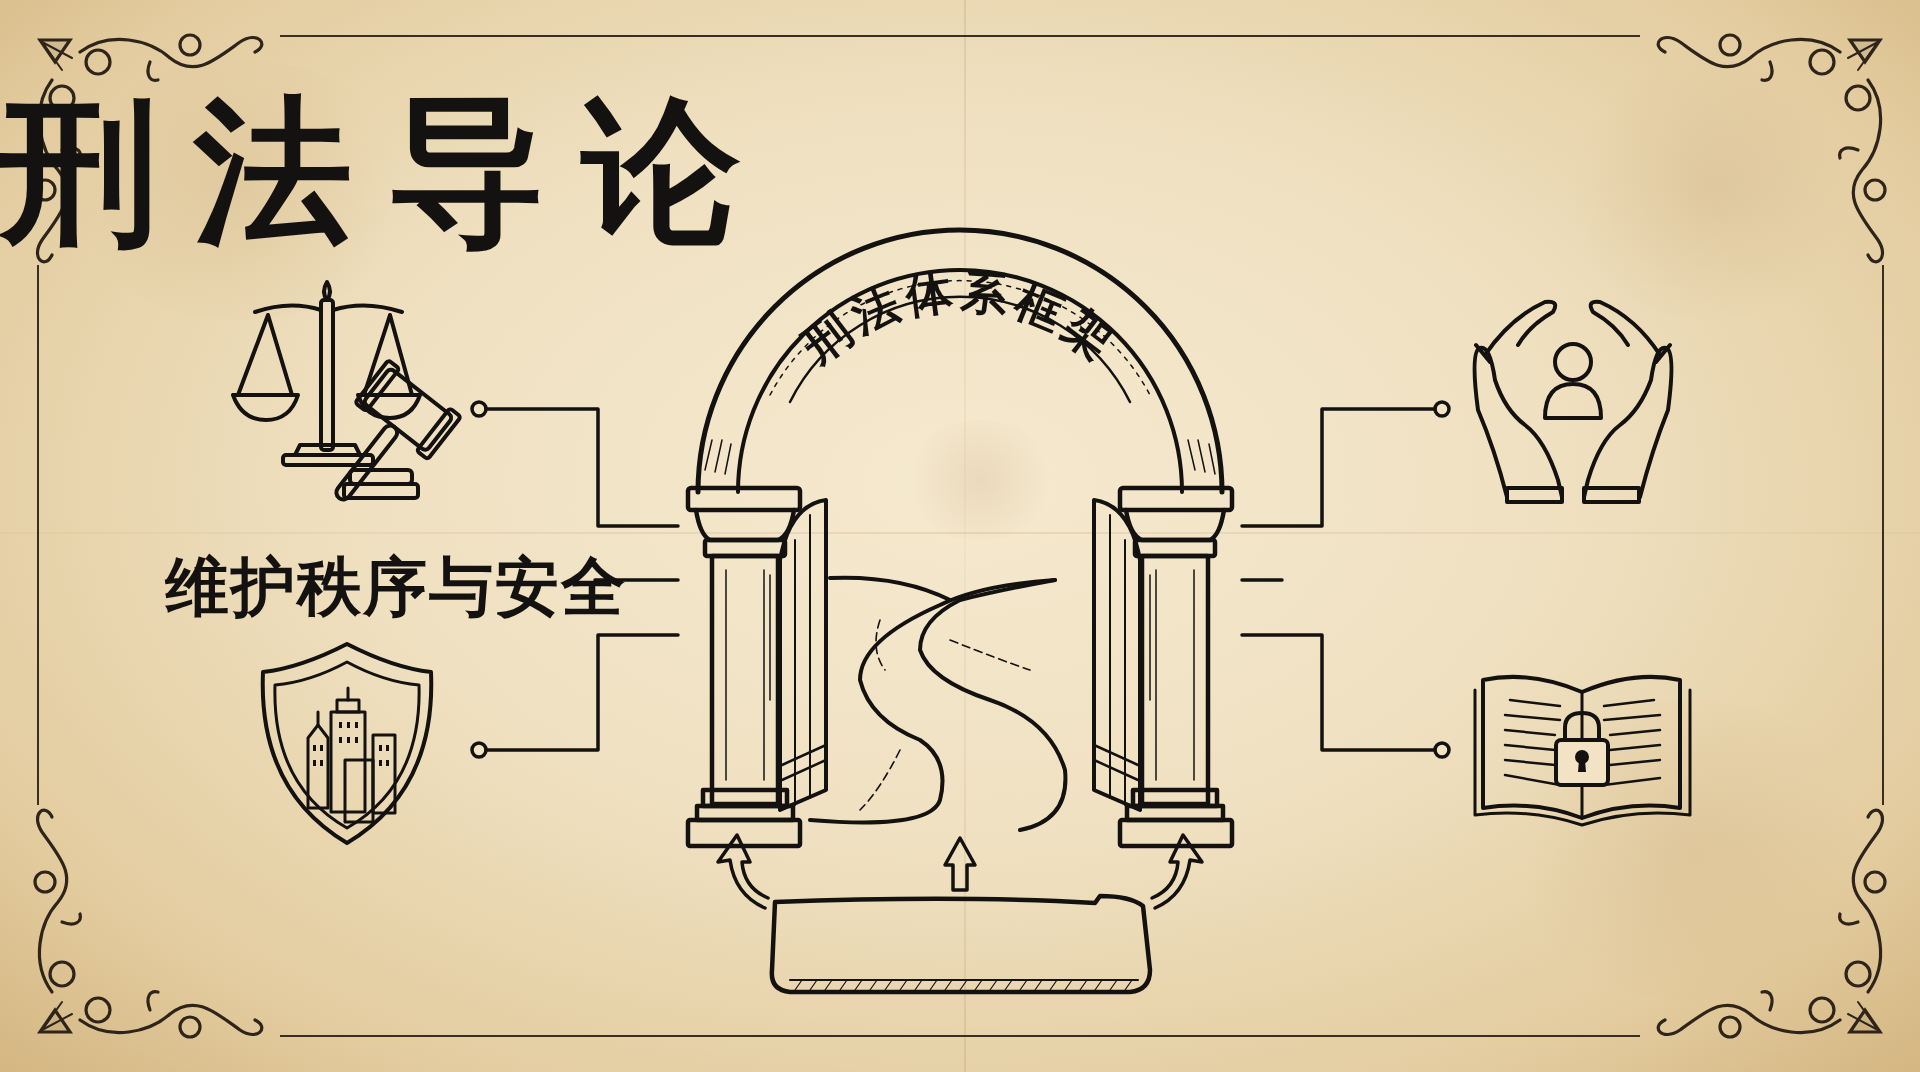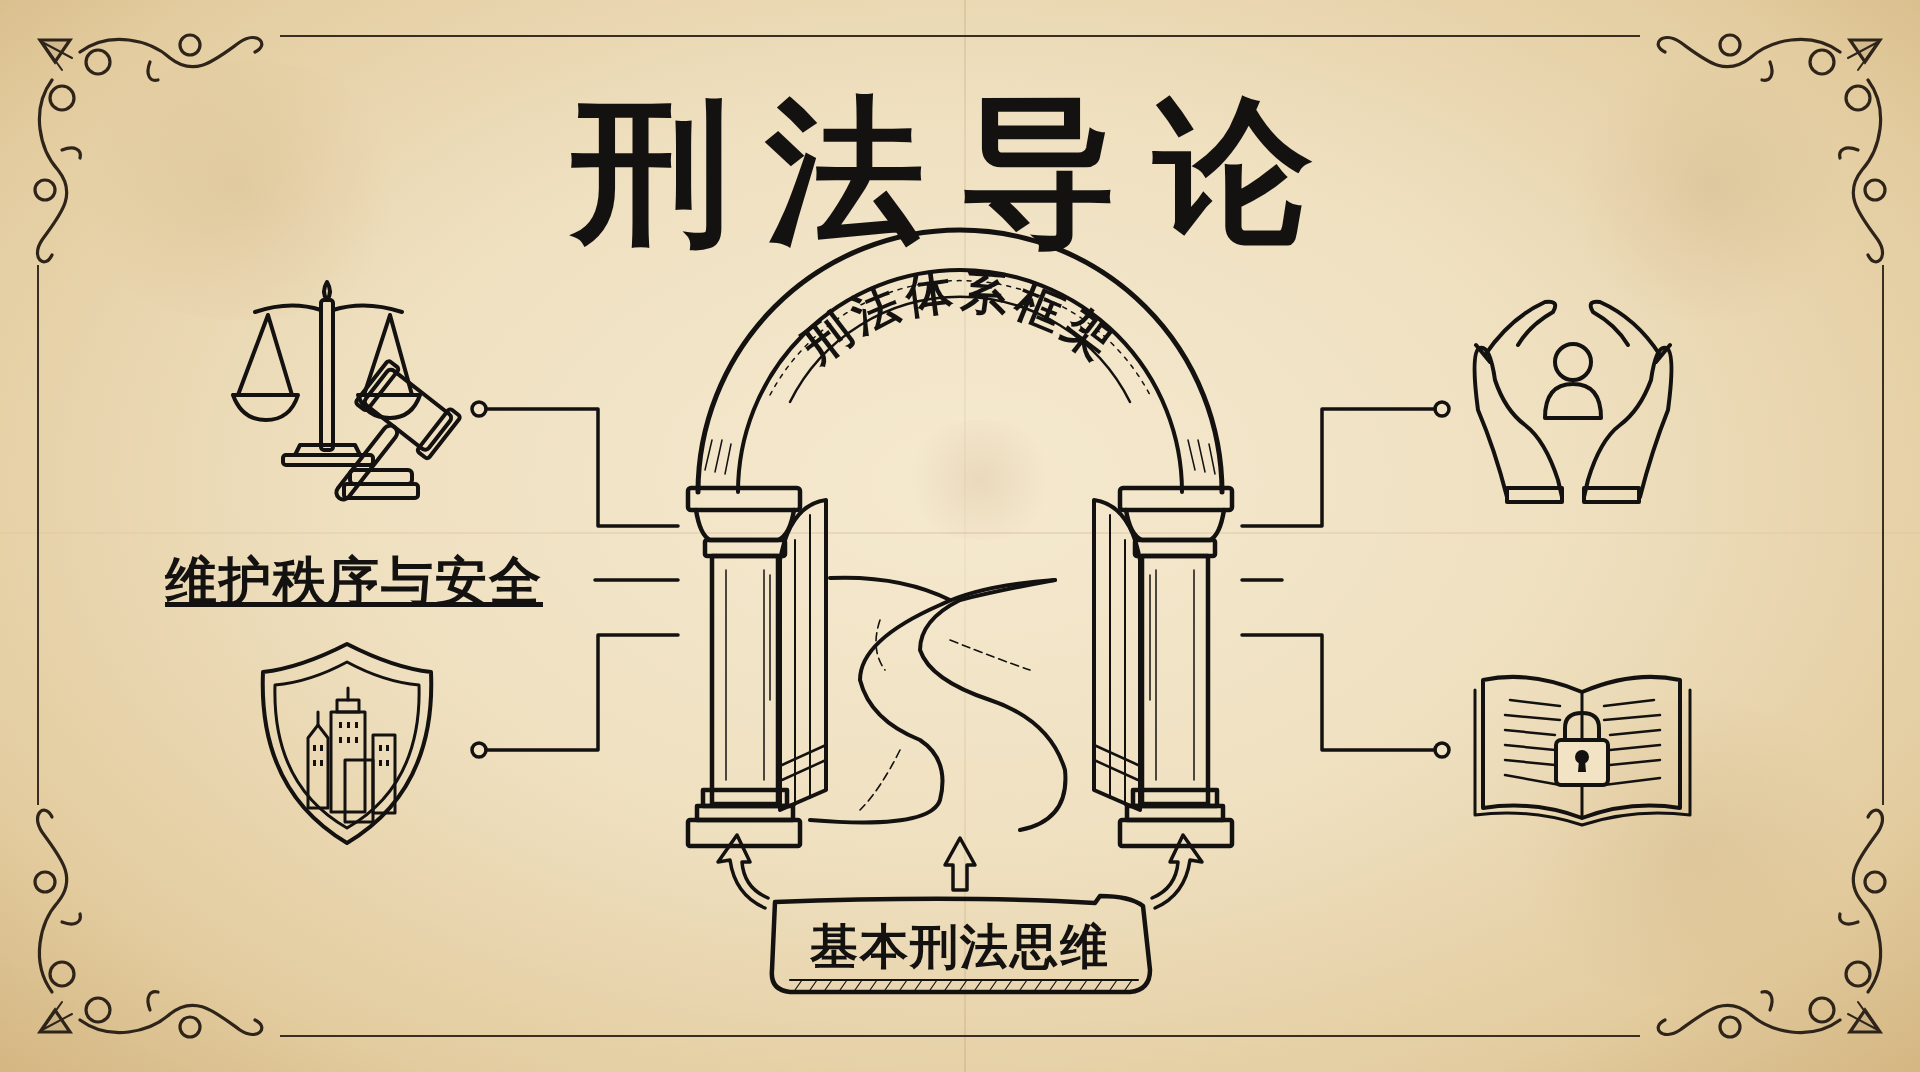--- a/index.html
+++ b/index.html
@@ -19,27 +19,27 @@
   .s3 { left: 900px; top: 420px; width: 160px; height: 120px; background: radial-gradient(circle, rgba(170,120,70,.14), rgba(170,120,70,0) 70%); }
   .s4 { left: 1560px; top: 60px; width: 300px; height: 260px; background: radial-gradient(circle, rgba(170,130,80,.15), rgba(170,130,80,0) 70%); }
   .fold-v { position: absolute; left: 964px; top: 0; width: 2px; height: 1072px; background: linear-gradient(to bottom, rgba(160,120,70,.18), rgba(160,120,70,.05), rgba(160,120,70,.18)); }
   .fold-h { position: absolute; left: 0; top: 532px; width: 1920px; height: 2px; background: linear-gradient(to right, rgba(160,120,70,.05), rgba(160,120,70,.16), rgba(160,120,70,.05)); }
 
   .frame-line { position: absolute; background: #3a2e22; }
   .svg-layer { position: absolute; left: 0; top: 0; }
 
   .title {
     position: absolute; left: 0; width: 1920px; top: 92px;
-    text-align: center; font-size: 158px; font-weight: 700; letter-spacing: 36px;
+    font-size: 158px; font-weight: 700; letter-spacing: 36px;
     font-family: "DejaVu Serif", "Liberation Serif", serif;
     line-height: 1;
   }
   .side-label {
-    position: absolute; font-size: 52px; font-weight: 700; line-height: 1;
-    font-family: "DejaVu Sans", "Liberation Sans", sans-serif; letter-spacing: 2px; text-decoration: underline;
+    position: absolute; font-size: 64px; font-weight: 700; line-height: 1;
+    font-family: "DejaVu Sans", "Liberation Sans", sans-serif; letter-spacing: 2px;
   }
   .label-left { left: 165px; top: 555px; }
   .label-right { left: 1294px; top: 555px; }
   .plank-text {
     position: absolute; left: 790px; top: 922px; width: 340px; text-align: center;
     font-size: 48px; font-weight: 700; line-height: 1; letter-spacing: 2px;
     font-family: "DejaVu Serif", "Liberation Serif", serif;
   }
 </style>
 </head>
@@ -310,14 +310,13 @@
     <defs>
       <path id="bannerPath" d="M768,452 A200,200 0 0 1 1152,452"></path>
     </defs>
     <text font-family="DejaVu Serif, Liberation Serif, serif" font-size="46" font-weight="700" fill="#141210" letter-spacing="6">
       <textPath href="#bannerPath" startOffset="50%" text-anchor="middle">刑法体系框架</textPath>
     </text>
   </svg>
 
   <div class="title">刑法导论</div>
   <div class="side-label label-left">维护秩序与安全</div>
-  <div class="plank-text">基本刑法思维</div>
 </div>
 
 </body></html>

